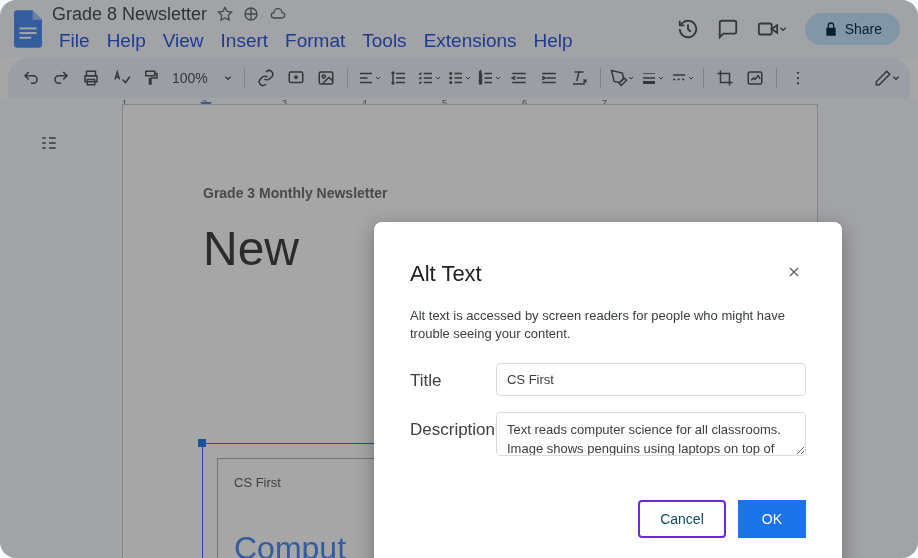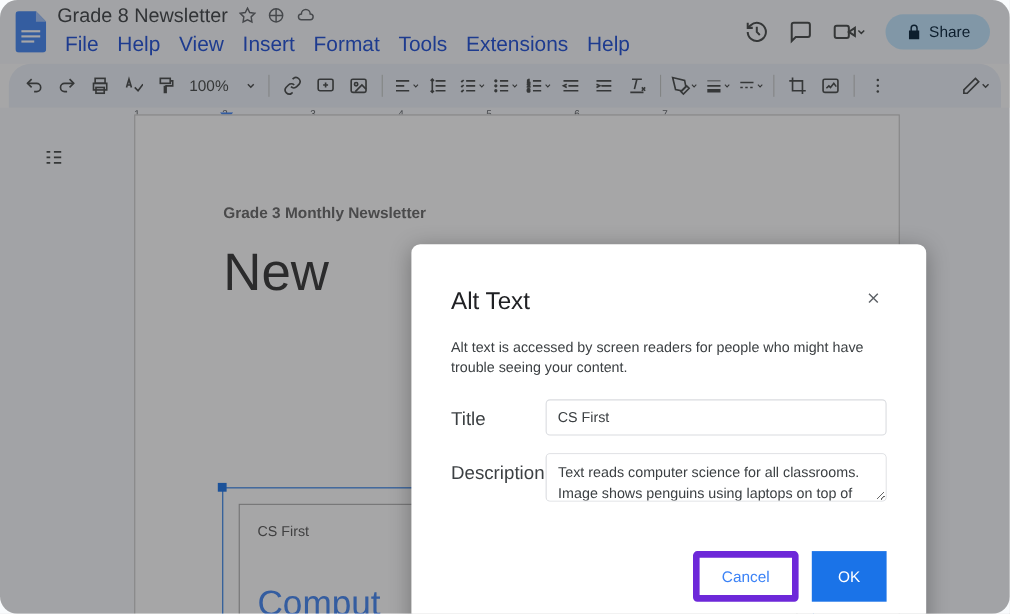--- a/index.html
+++ b/index.html
@@ -51,21 +51,21 @@
     .dialog-header { display: flex; justify-content: space-between; align-items: center; margin-bottom: 18px; }
     .dialog-title { font-size: 22px; color: #202124; }
     .close-btn { font-size: 20px; color: #5f6368; cursor: pointer; padding: 4px; }
     .dialog-desc { font-size: 13px; color: #3c4043; line-height: 1.4; margin-bottom: 20px; }
     .field-row { display: flex; margin-bottom: 16px; }
     .field-label { width: 86px; font-size: 17px; font-weight: 500; color: #3c4043; padding-top: 8px; }
     .field-input { flex: 1; }
     .text-input { width: 100%; padding: 8px 10px; border: 1px solid #dadce0; border-radius: 4px; font-size: 13px; color: #3c4043; font-family: inherit; }
     textarea.text-input { resize: both; height: 44px; line-height: 1.4; }
     .dialog-actions { display: flex; justify-content: flex-end; gap: 12px; margin-top: 40px; }
-    .btn-secondary { padding: 9px 20px; border: 6px solid #6d28d9; border-radius: 4px; background: #fff; color: #3b82f6; font-size: 14px; font-weight: 500; cursor: pointer; }
+    .btn-secondary { padding: 9px 20px; border: 2px solid #6d28d9; border-radius: 4px; background: #fff; color: #0c4a6e; font-size: 14px; font-weight: 500; cursor: pointer; }
     .btn-primary { padding: 9px 24px; border: none; border-radius: 0; background: #1a73e8; color: #fff; font-size: 14px; font-weight: 500; cursor: pointer; }
   </style>
 </head>
 <body>
 
 <div class="header">
   <div class="doc-icon">
     <svg viewBox="0 0 36 48">
         <path fill="#4285f4" d="M4 0h20l12 12v32a4 4 0 0 1-4 4H4a4 4 0 0 1-4-4V4a4 4 0 0 1 4-4z"></path>
         <path fill="#a1c2fa" d="M24 0l12 12H24z"></path>

